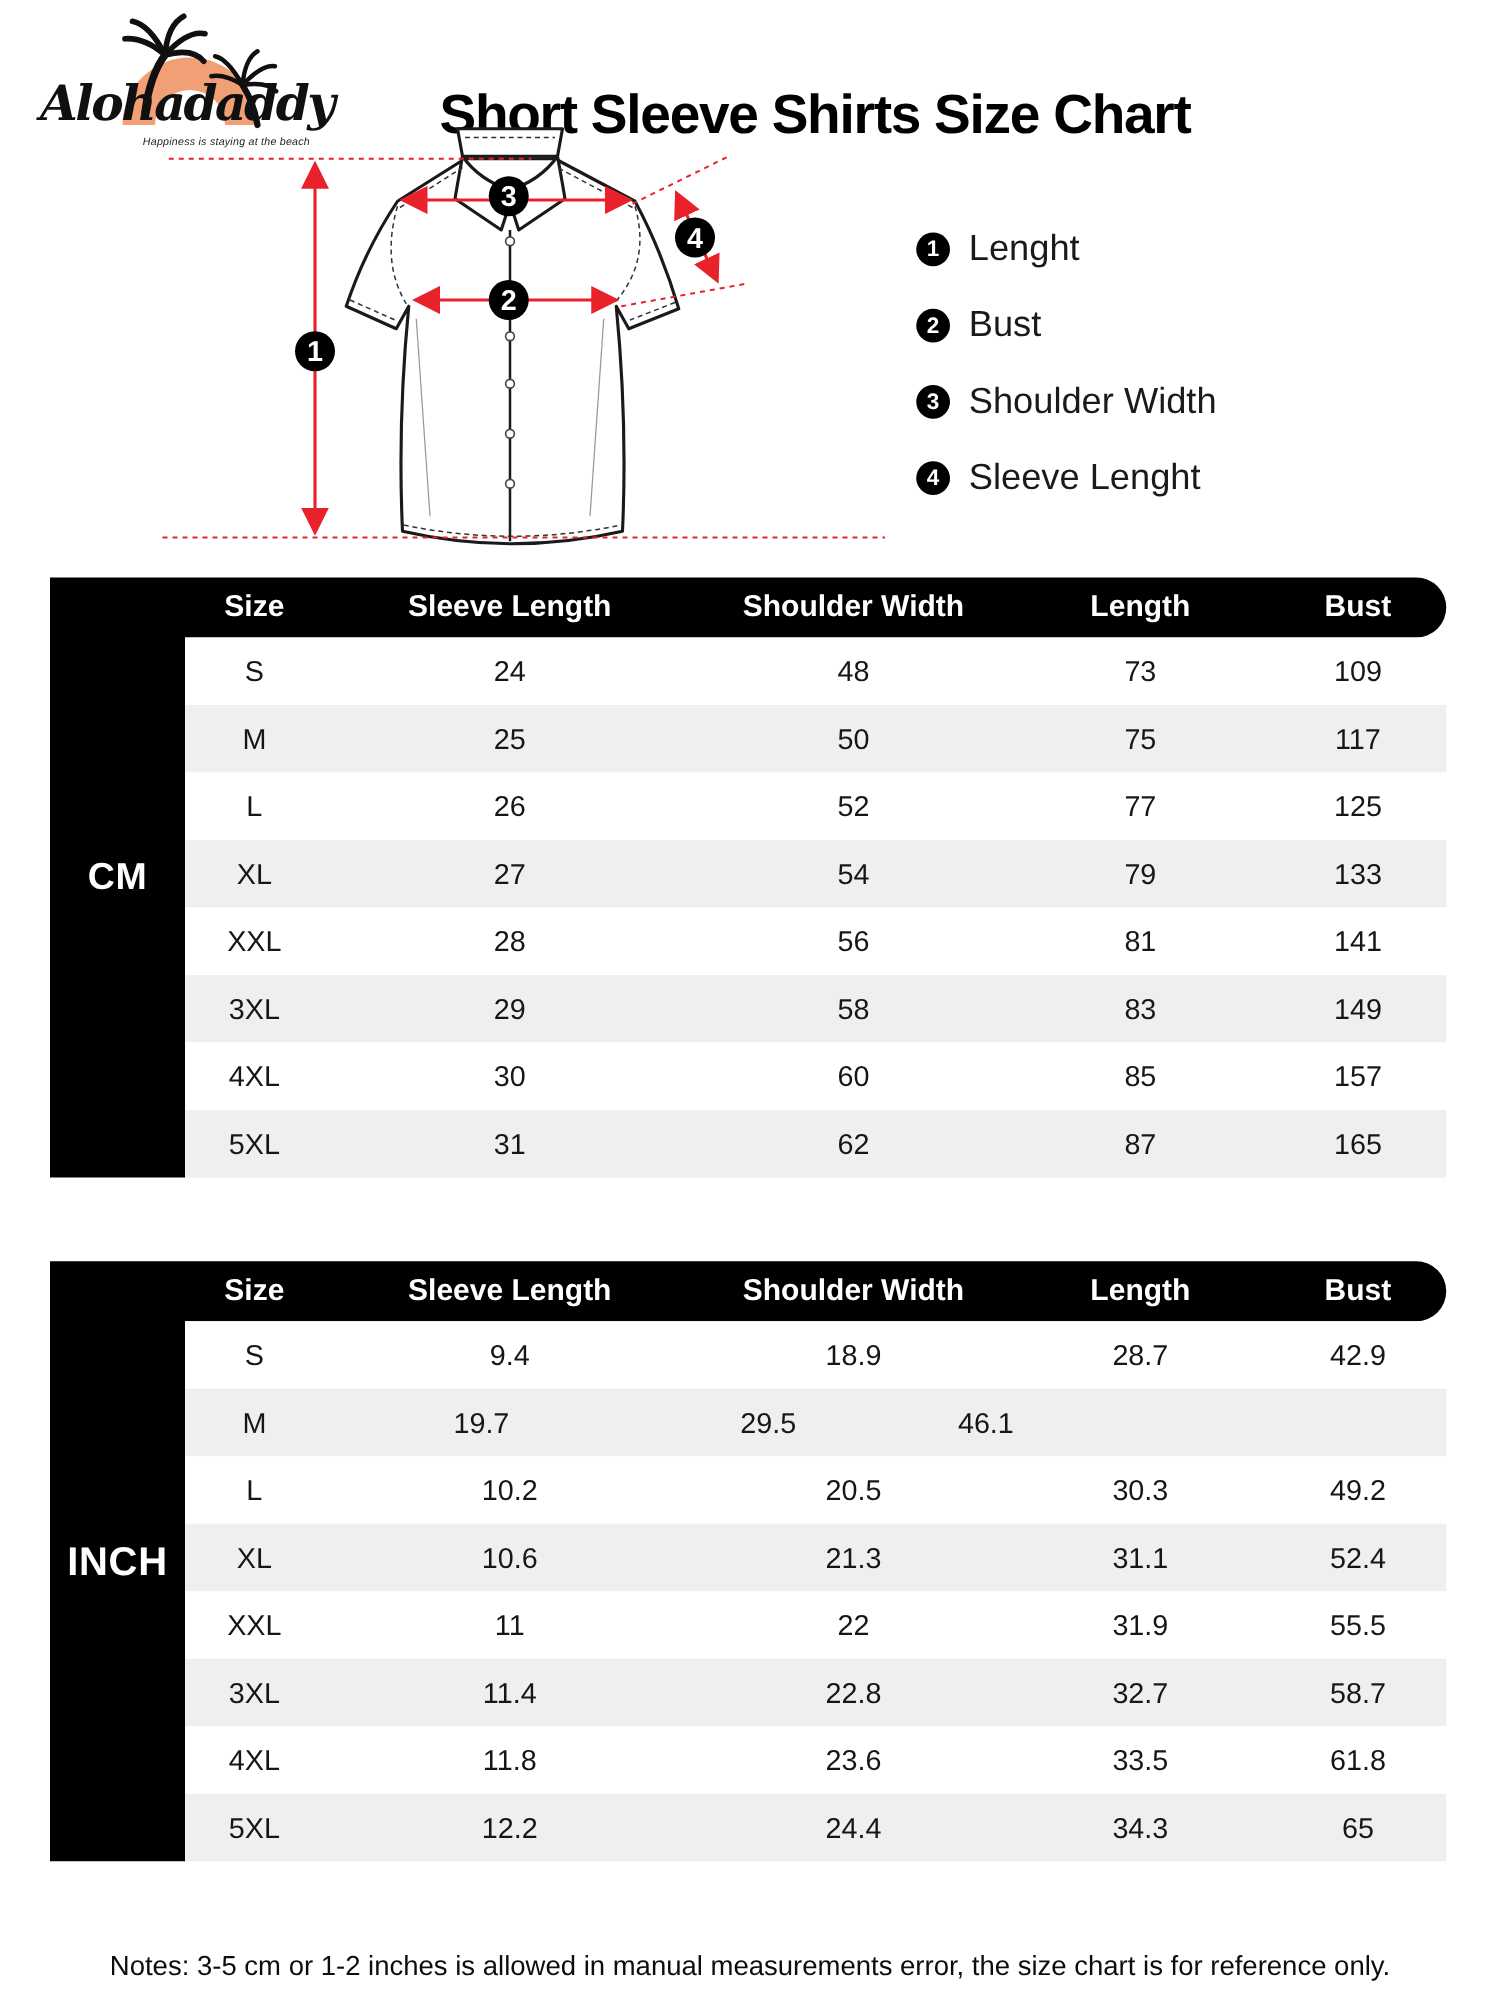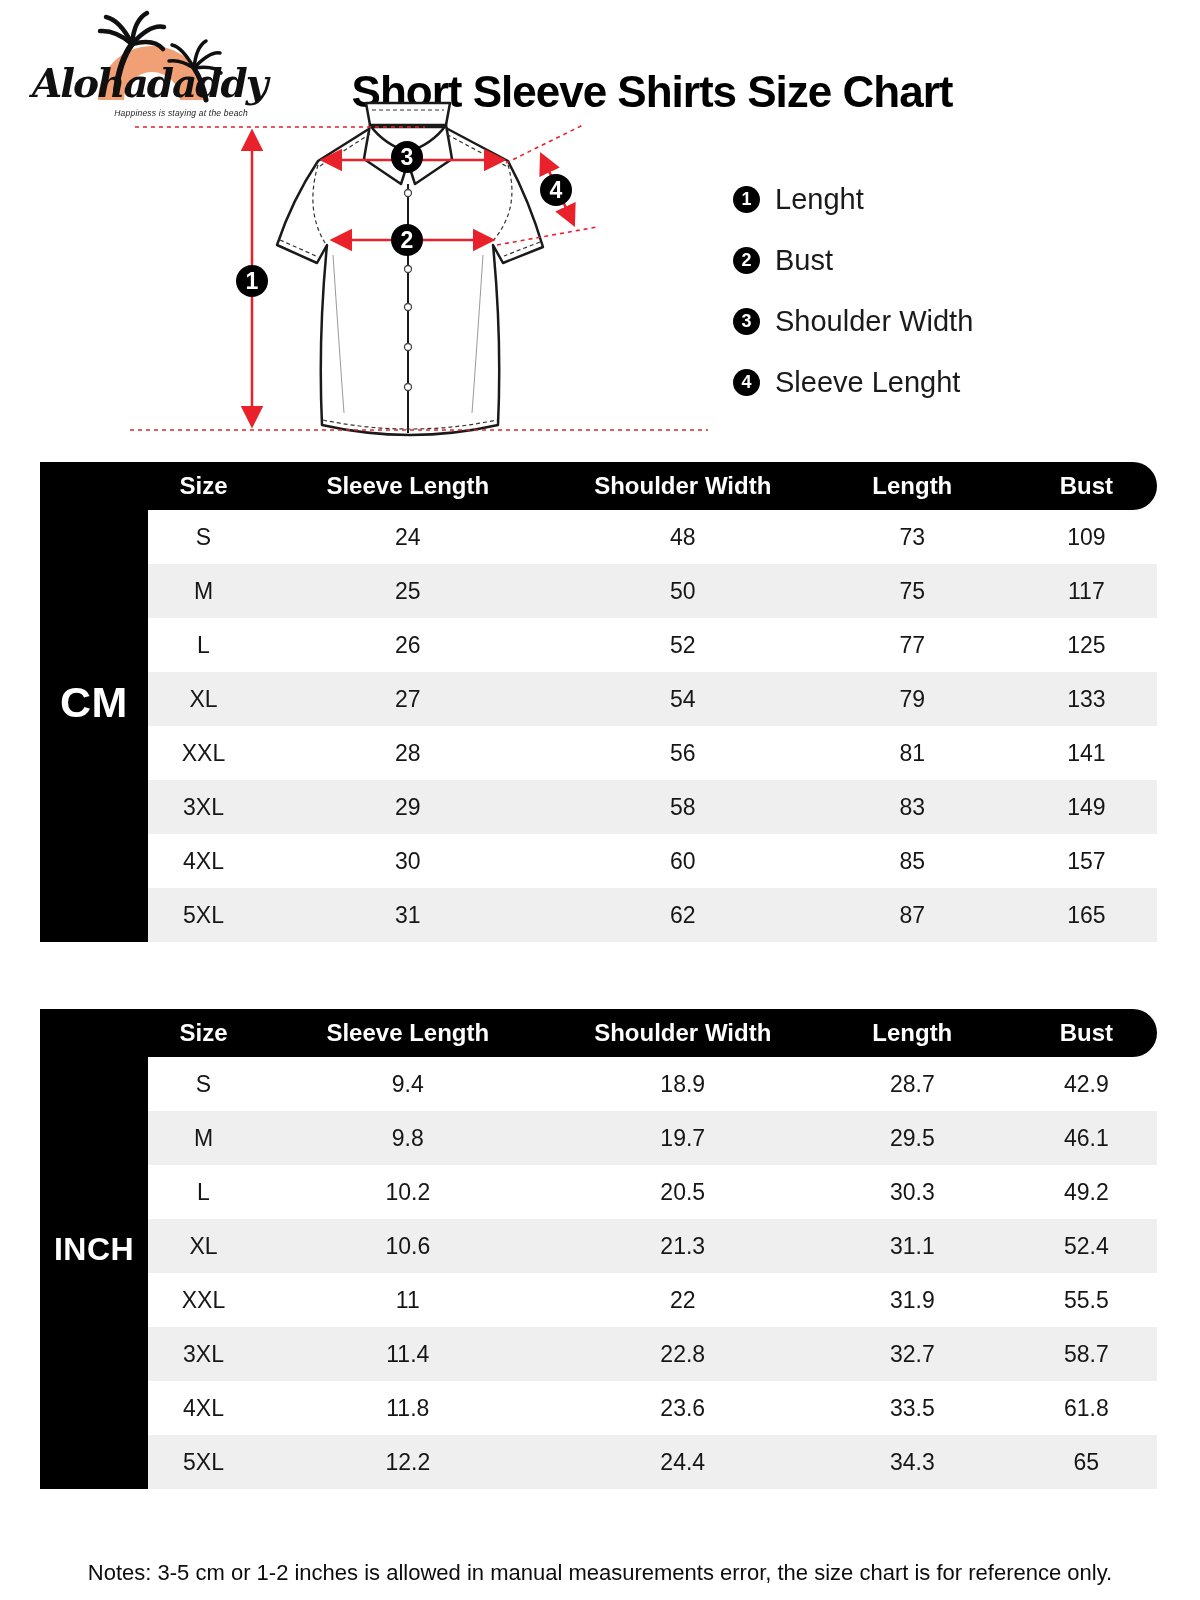--- a/index.html
+++ b/index.html
@@ -34,21 +34,21 @@
   }
   .legend-label{margin-left:15px;font-size:29px;color:#1a1a1a;}
   
   .size-table{position:absolute;left:40px;width:1117px;height:480px;display:flex;}
   .cm-table{top:462px;}
   .inch-table{top:1009px;}
   .unit-col{
     width:108px;background:#000;color:#fff;display:flex;align-items:center;justify-content:center;
     font-weight:700;letter-spacing:.5px;
   }
-  .cm-table .unit-col{font-size:43px;}
+  .cm-table .unit-col{font-size:30px;}
   .inch-table .unit-col{font-size:32px;text-align:center;}
   .table-main{flex:1;display:flex;flex-direction:column;}
   .t-header{
     height:48px;flex:0 0 48px;background:#000;border-radius:0 24px 24px 0;
     display:flex;align-items:center;color:#fff;font-weight:700;font-size:24px;
   }
   .t-rows{flex:1;display:flex;flex-direction:column;}
   .t-row{height:54px;display:flex;align-items:center;font-size:23px;color:#161616;background:#fff;}
   .t-row:nth-child(even){background:#efefef;}
   .t-cell,.h-cell{text-align:center;}
@@ -263,21 +263,20 @@
     <div class="t-rows">
         <div class="t-row">
           <div class="t-cell c0">S</div>
           <div class="t-cell c1">9.4</div>
           <div class="t-cell c2">18.9</div>
           <div class="t-cell c3">28.7</div>
           <div class="t-cell c4">42.9</div>
         </div>
         <div class="t-row">
           <div class="t-cell c0">M</div>
-          <div class="t-cell c1">9.8</div>
           <div class="t-cell c2">19.7</div>
           <div class="t-cell c3">29.5</div>
           <div class="t-cell c4">46.1</div>
         </div>
         <div class="t-row">
           <div class="t-cell c0">L</div>
           <div class="t-cell c1">10.2</div>
           <div class="t-cell c2">20.5</div>
           <div class="t-cell c3">30.3</div>
           <div class="t-cell c4">49.2</div>

